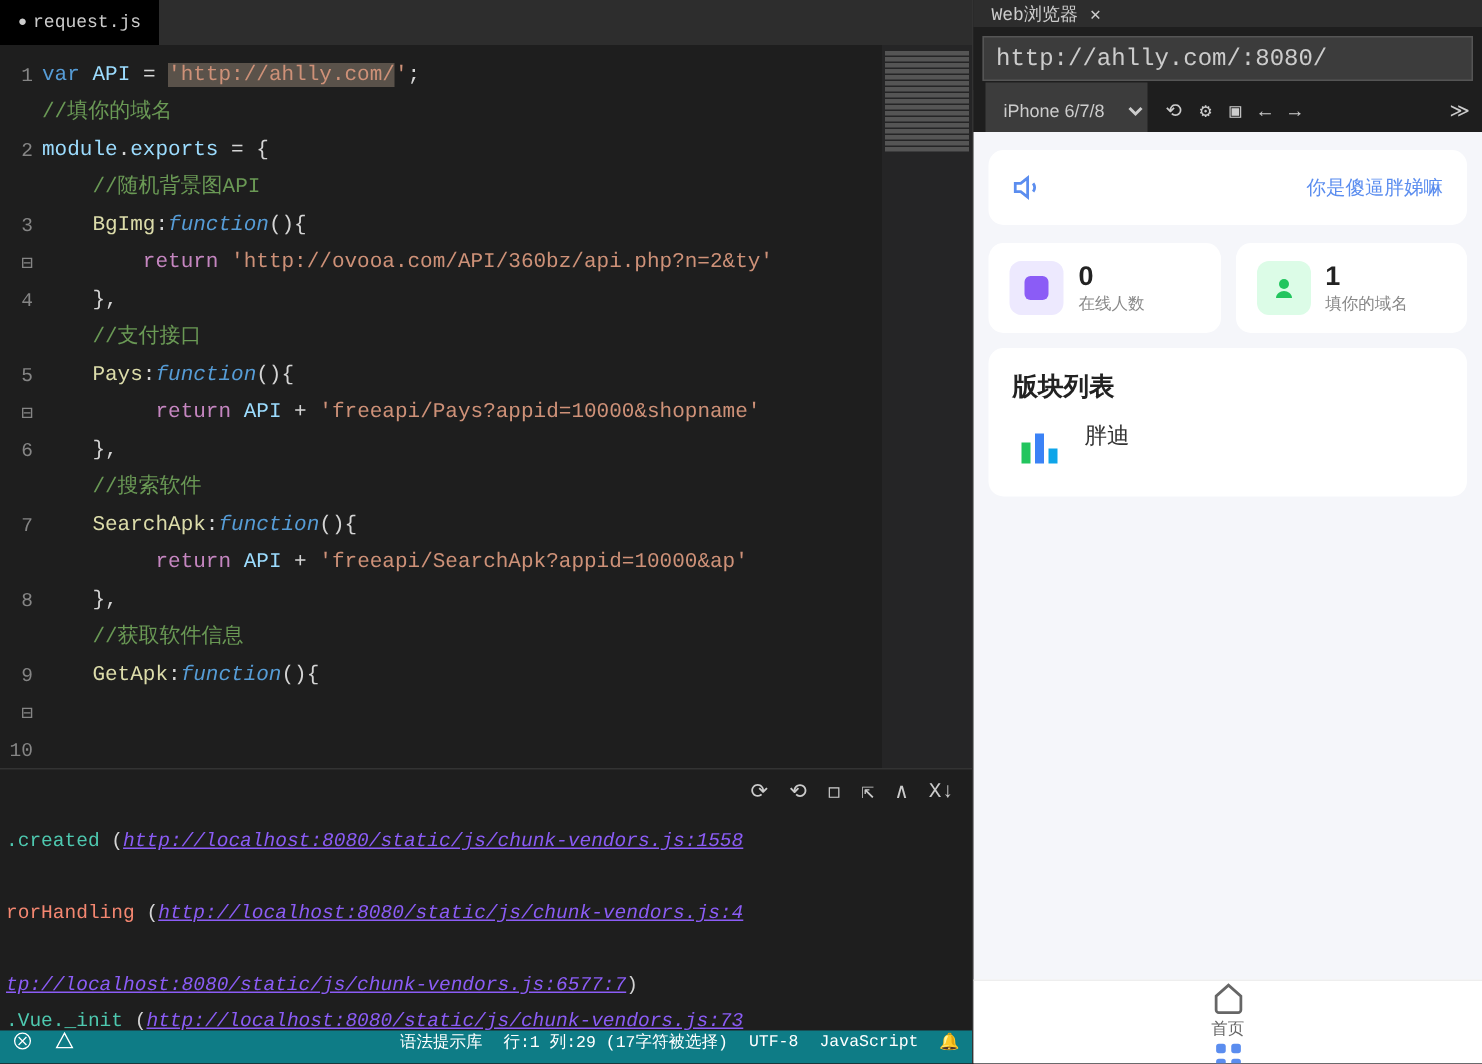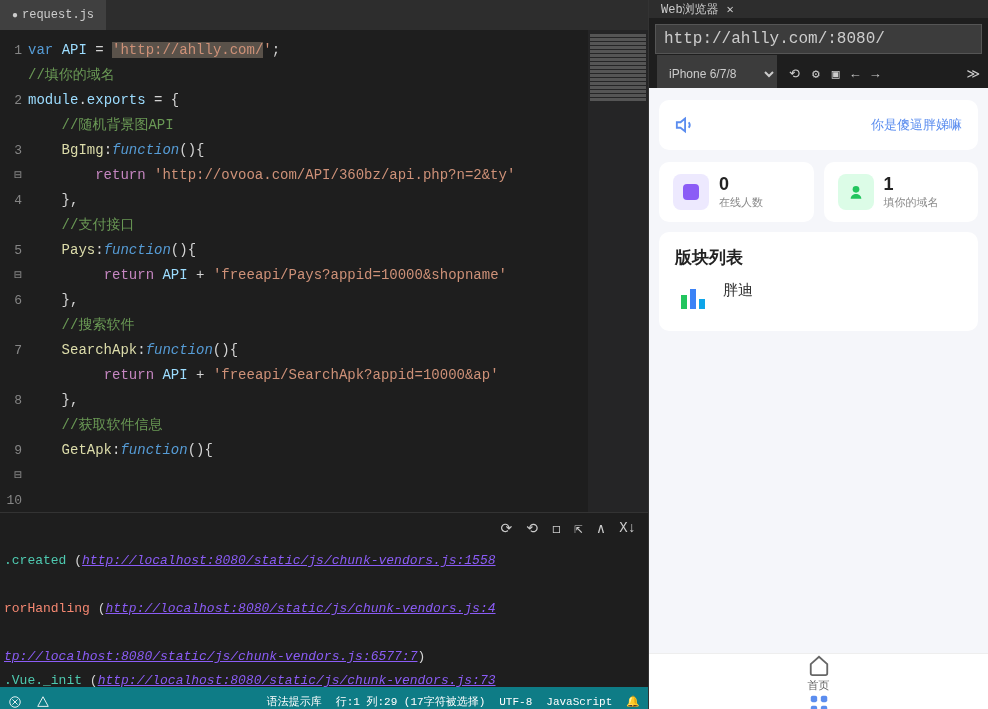--- a/index.html
+++ b/index.html
@@ -6,21 +6,21 @@
 body { font-family: Consolas, "Courier New", monospace; background: #1e1e1e; color: #d4d4d4; overflow: hidden; width: 988px; height: 709px; }
 .container { display: flex; width: 100%; height: 100%; }
 .editor-pane { width: 648px; display: flex; flex-direction: column; background: #252526; }
 .browser-pane { flex: 1; display: flex; flex-direction: column; background: #1e1e1e; border-left: 1px solid #333; }
 .menubar { height: 22px; background: #2d2d2d; display: flex; align-items: center; padding: 0 8px; font-size: 11px; color: #888; }
 .menubar span { margin-right: 20px; }
 .menubar-right { margin-left: auto; display: flex; align-items: center; gap: 6px; }
 .menubar-search { width: 200px; height: 16px; background: #3c3c3c; border: 1px solid #555; }
 .menubar-max { width: 40px; height: 18px; background: #555; }
 .tab-bar { height: 30px; background: #2d2d2d; display: flex; }
-.tab { height: 100%; background: #404040; padding: 0 12px; display: flex; align-items: center; font-size: 12px; color: #ccc; position: relative; }
+.tab { height: 100%; background: #000000; padding: 0 12px; display: flex; align-items: center; font-size: 12px; color: #ccc; position: relative; }
 .tab.modified::before { content: "●"; color: #ccc; margin-right: 4px; font-size: 10px; }
 .code-area { flex: 1; display: flex; background: #1e1e1e; position: relative; overflow: hidden; }
 .gutter { width: 28px; background: #1e1e1e; text-align: right; padding-right: 6px; padding-top: 8px; color: #858585; font-size: 13px; line-height: 25px; }
 .code-content { flex: 1; padding-top: 8px; font-size: 14px; line-height: 25px; white-space: pre; overflow: hidden; }
 .minimap { width: 60px; background: #252526; font-size: 2px; line-height: 2px; color: #666; padding: 4px 2px; overflow: hidden; }
 .minimap div { height: 3px; margin-bottom: 1px; background: #555; }
 .kw-var { color: #569cd6; }
 .kw-func { color: #569cd6; font-style: italic; }
 .kw-return { color: #c586c0; }
 .str { color: #ce9178; }
@@ -30,30 +30,30 @@
 .comment { color: #6a9955; }
 .punct { color: #d4d4d4; }
 .fold { color: #858585; display: inline-block; width: 10px; }
 .terminal { height: 175px; background: #1e1e1e; border-top: 1px solid #333; display: flex; flex-direction: column; }
 .term-toolbar { height: 30px; display: flex; justify-content: flex-end; align-items: center; gap: 14px; padding-right: 12px; color: #ccc; }
 .term-toolbar span { cursor: pointer; font-size: 14px; }
 .term-content { flex: 1; padding: 6px 4px; font-size: 13px; line-height: 24px; overflow: hidden; }
 .term-link { color: #8b5cf6; text-decoration: underline; cursor: pointer; font-style: italic; }
 .term-teal { color: #4ec9b0; }
 .term-red { color: #f48771; }
-.statusbar { height: 22px; background: #0e7c86; display: flex; align-items: flex-end; font-size: 11px; color: #fff; padding: 0 8px; }
+.statusbar { height: 22px; background: #0e7c86; display: flex; align-items: flex-start; font-size: 11px; color: #fff; padding: 0 8px; }
 .statusbar-item { margin-right: 14px; display: flex; align-items: center; }
 .statusbar-right { margin-left: auto; display: flex; gap: 14px; align-items: center; }
 .sb-icon { width: 14px; height: 14px; display: inline-block; }
 .browser-tab { height: 18px; background: #2d2d2d; display: flex; align-items: center; padding: 0 12px; font-size: 12px; color: #ccc; }
 .browser-tab .close { margin-left: 8px; cursor: pointer; }
 .browser-url { padding: 6px; background: #1e1e1e; }
 .browser-url input { width: 100%; background: #3c3c3c; border: 1px solid #555; color: #ccc; padding: 5px 8px; font-size: 16px; font-family: inherit; }
 .browser-toolbar { height: 28px; display: flex; align-items: center; padding: 0 8px; gap: 12px; color: #ccc; font-size: 13px; }
-.device-select { background: #3c3c3c; border: none; color: #ccc; padding: 11px 8px; font-size: 12px; flex: 0 0 auto; width: 120px; }
+.device-select { background: #3c3c3c; border: none; color: #ccc; padding: 11px 8px; font-size: 12px; flex: 0 0 auto; width: 108px; }
 .bt-spacer { flex: 1; }
 .bt-icon { cursor: pointer; }
 .browser-viewport { flex: 1; background: #f5f6fa; overflow: hidden; display: flex; flex-direction: column; font-family: -apple-system, "PingFang SC", sans-serif; }
 .bv-header { background: #fff; margin: 12px 10px; border-radius: 10px; padding: 14px 16px; display: flex; align-items: center; justify-content: space-between; }
 .bv-sound { width: 22px; height: 22px; color: #5b8def; }
 .bv-marquee { color: #5b8def; font-size: 13px; font-weight: 500; }
 .bv-stats { display: flex; gap: 10px; padding: 0 10px; }
 .bv-stat { flex: 1; background: #fff; border-radius: 10px; padding: 12px 14px; display: flex; align-items: center; gap: 10px; }
 .bv-stat-icon { width: 36px; height: 36px; border-radius: 8px; display: flex; align-items: center; justify-content: center; }
 .bv-stat-icon.purple { background: #ede9fe; }

